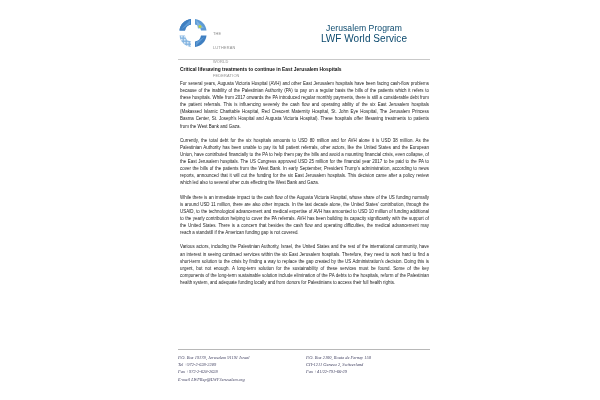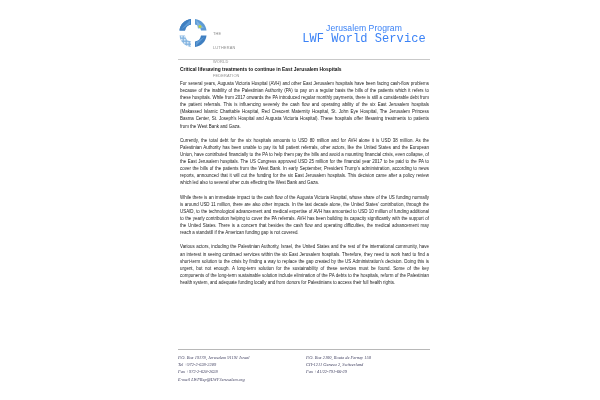--- a/index.html
+++ b/index.html
@@ -59,32 +59,31 @@
   }
 
   .logo-words div { white-space: nowrap; }
 
   .program-title {
     position: absolute;
     left: 120px;
     top: 9px;
     width: 132px;
     text-align: center;
-    color: #3b82f6;
+    color: #0c4a6e;
   }
   .program-title .line1 {
     font-size: 8.6px;
     line-height: 11px;
     letter-spacing: 0.05px;
   }
   .program-title .line2 {
-    font-size: 12px;
+    font-size: 10px;
     line-height: 10px;
     letter-spacing: 0.05px;
-    font-family: Liberation Mono, monospace;
   }
 
   .header-rule {
     position: absolute;
     left: 178px;
     top: 59px;
     width: 252px;
     height: 1px;
     background: #c9c9c9;
   }

